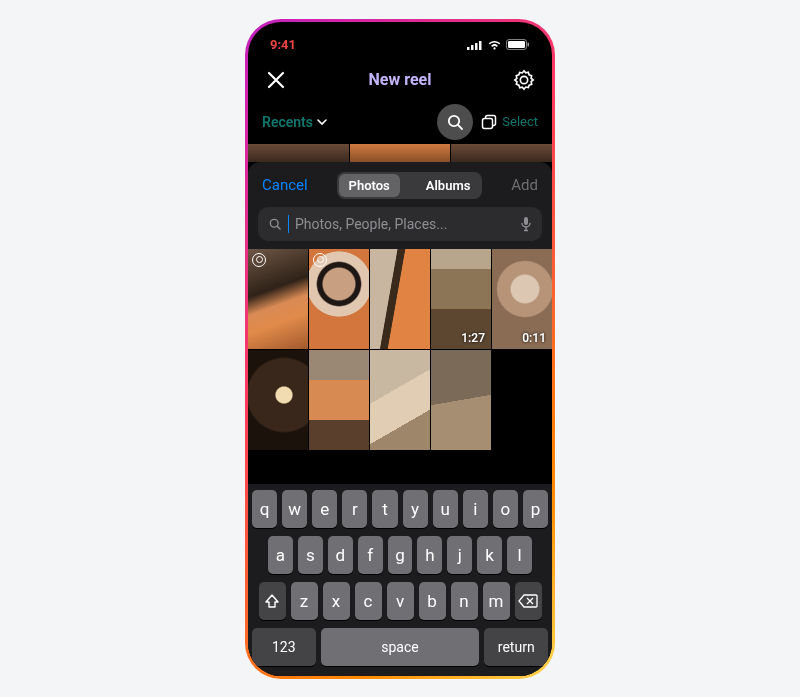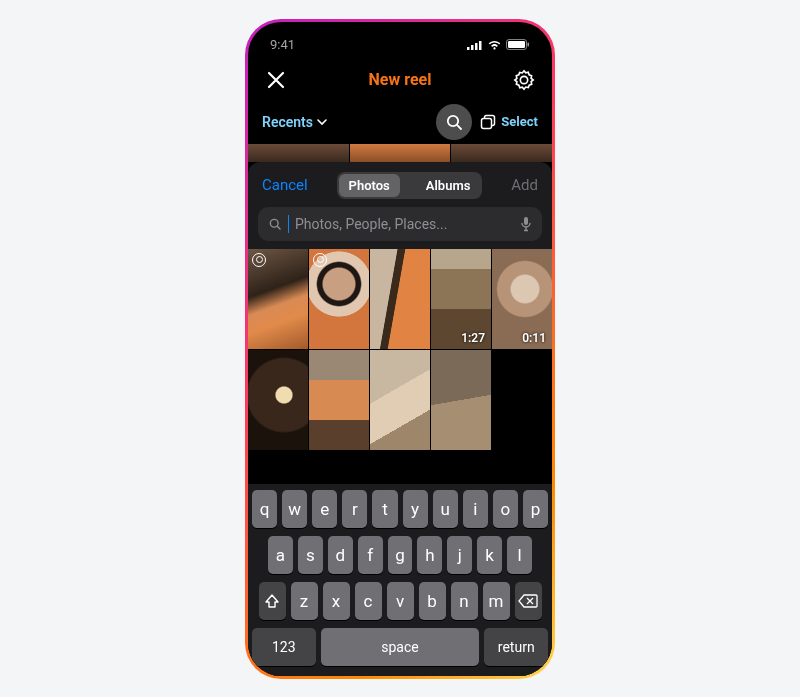--- a/index.html
+++ b/index.html
@@ -29,55 +29,55 @@
     overflow: hidden;
     display: flex;
     flex-direction: column;
     position: relative;
   }
   
   .status-bar {
     display: flex;
     justify-content: space-between;
     align-items: center;
-    color: #a3a3a3;
+    color: #ef4444;
     font-size: 13px;
-    font-weight: 400;
+    font-weight: 700;
     padding: 12px 22px 4px 22px;
     height: 38px;
   }
   .status-right { display: flex; gap: 4px; align-items: center; }
   .signal svg, .wifi svg, .battery svg { display:block; }
   
   .nav-header {
     display: flex;
     align-items: center;
     justify-content: flex-start;
     padding: 8px 16px 6px 16px;
-    color: #f97316;
+    color: #c4b5fd;
   }
   .nav-title { font-size: 16px; font-weight: 700; flex:1; text-align:center; }
   .icon-btn { width: 24px; height: 24px; display:flex; align-items:center; justify-content:center; cursor:pointer; }
   
   .toolbar {
     display: flex;
     align-items: center;
     padding: 6px 14px 4px 14px;
-    color: #7dd3fc;
+    color: #0f766e;
     position: relative;
   }
   .recents-btn { display:flex; align-items:center; gap:4px; font-size:14px; font-weight:600; cursor:pointer; }
   .toolbar-spacer { flex:1; }
   .highlight-circle {
     width: 36px; height:36px; border-radius:50%;
     background: rgba(140,140,140,.55);
     display:flex; align-items:center; justify-content:center;
     margin-right: 8px;
   }
-  .select-group { display:flex; align-items:center; gap:5px; font-size:13px; font-weight:700; }
+  .select-group { display:flex; align-items:center; gap:5px; font-size:13px; font-weight:400; }
   
   .peek-row {
     height: 18px;
     display:flex;
     gap:1px;
   }
   .peek-cell { flex:1; background: linear-gradient(180deg,#6b4a38,#3a2a1f); }
   .peek-cell.b { background: linear-gradient(180deg,#d07a40,#8a4f28); }
   
   .modal {

